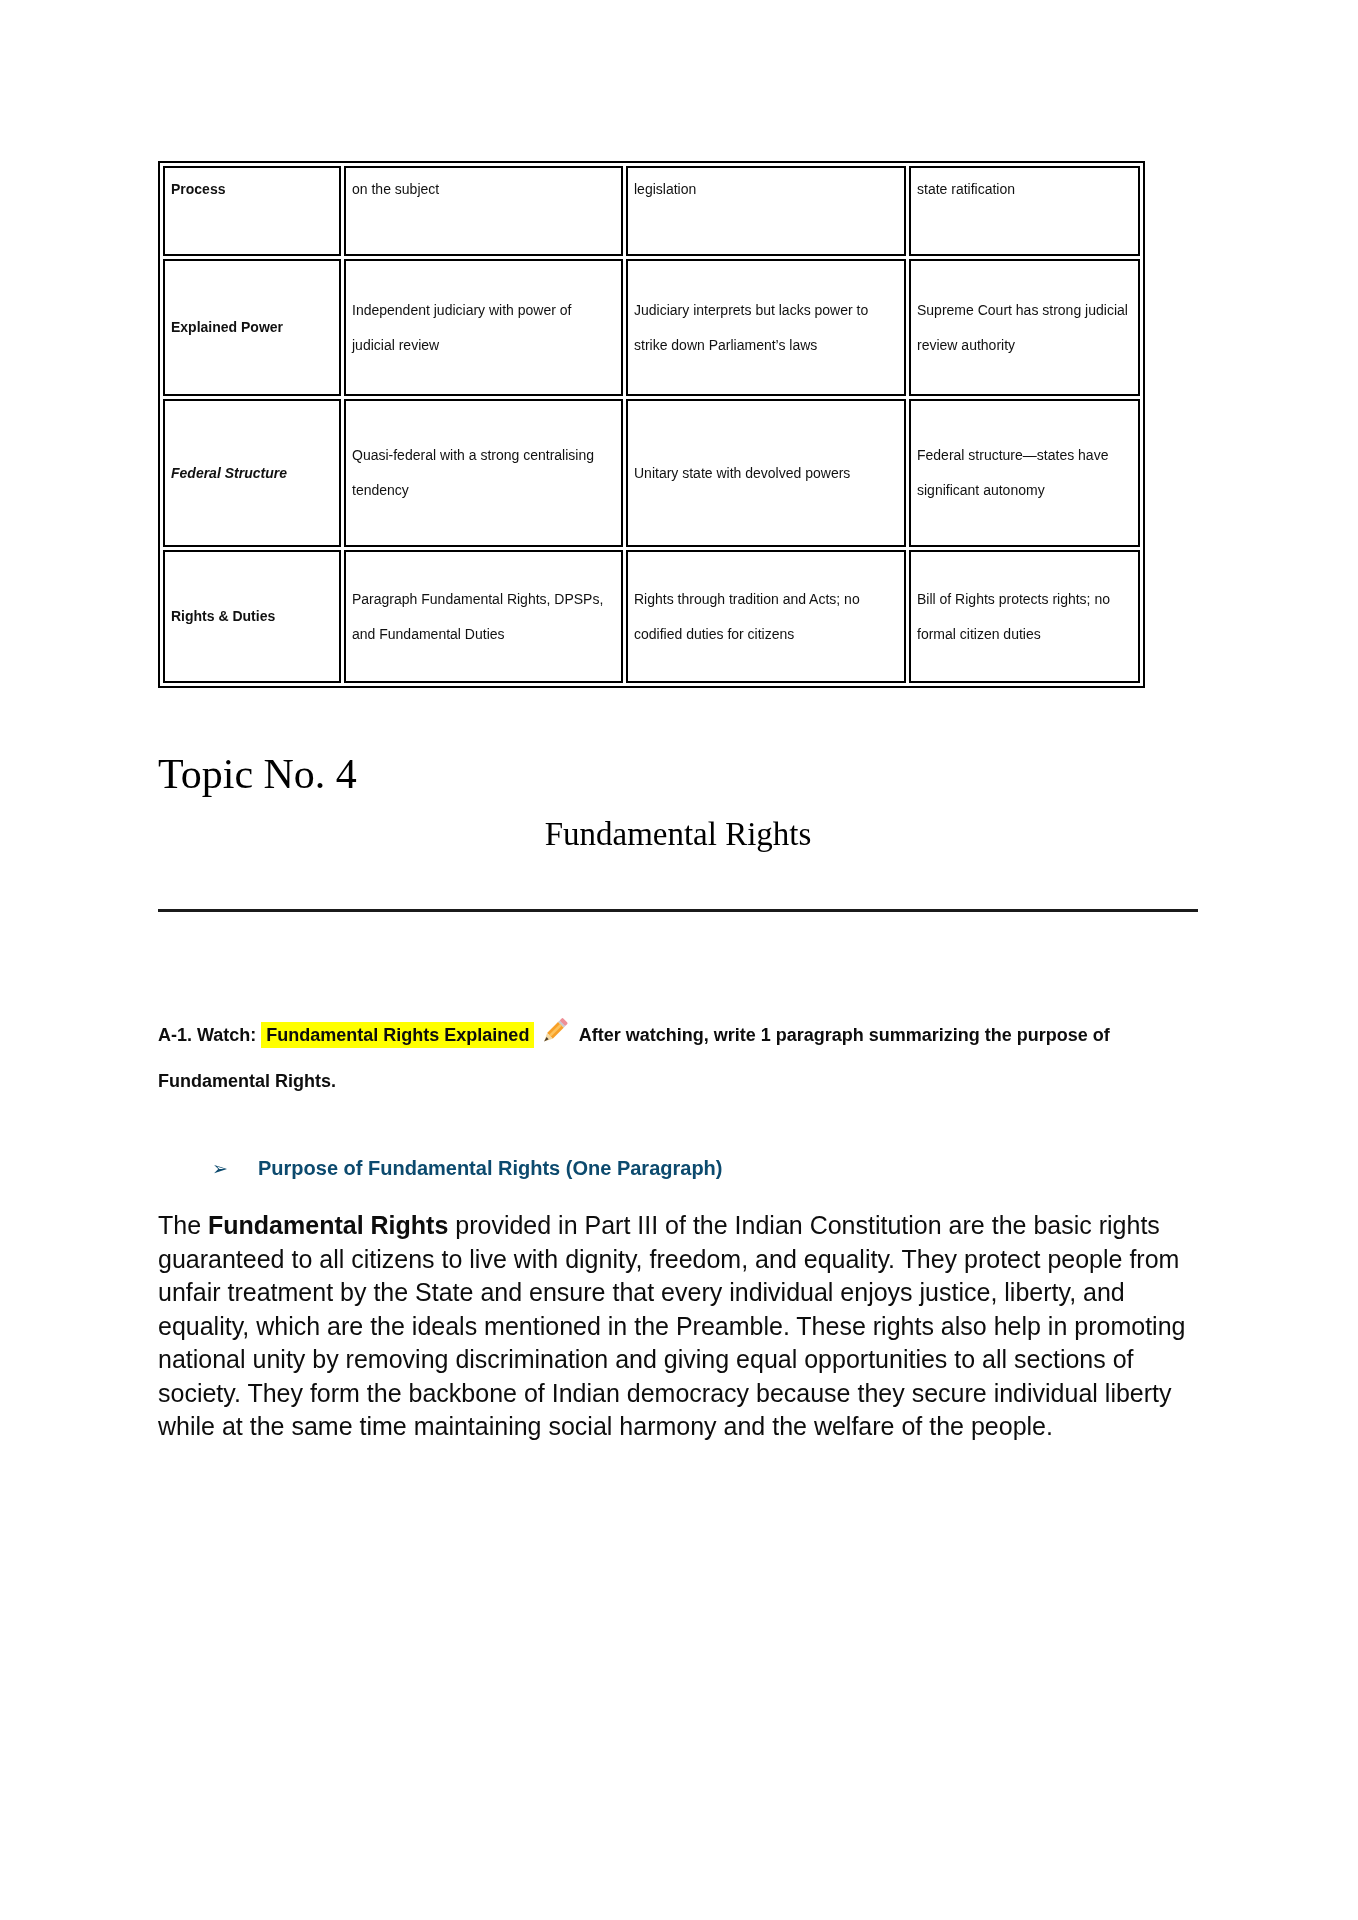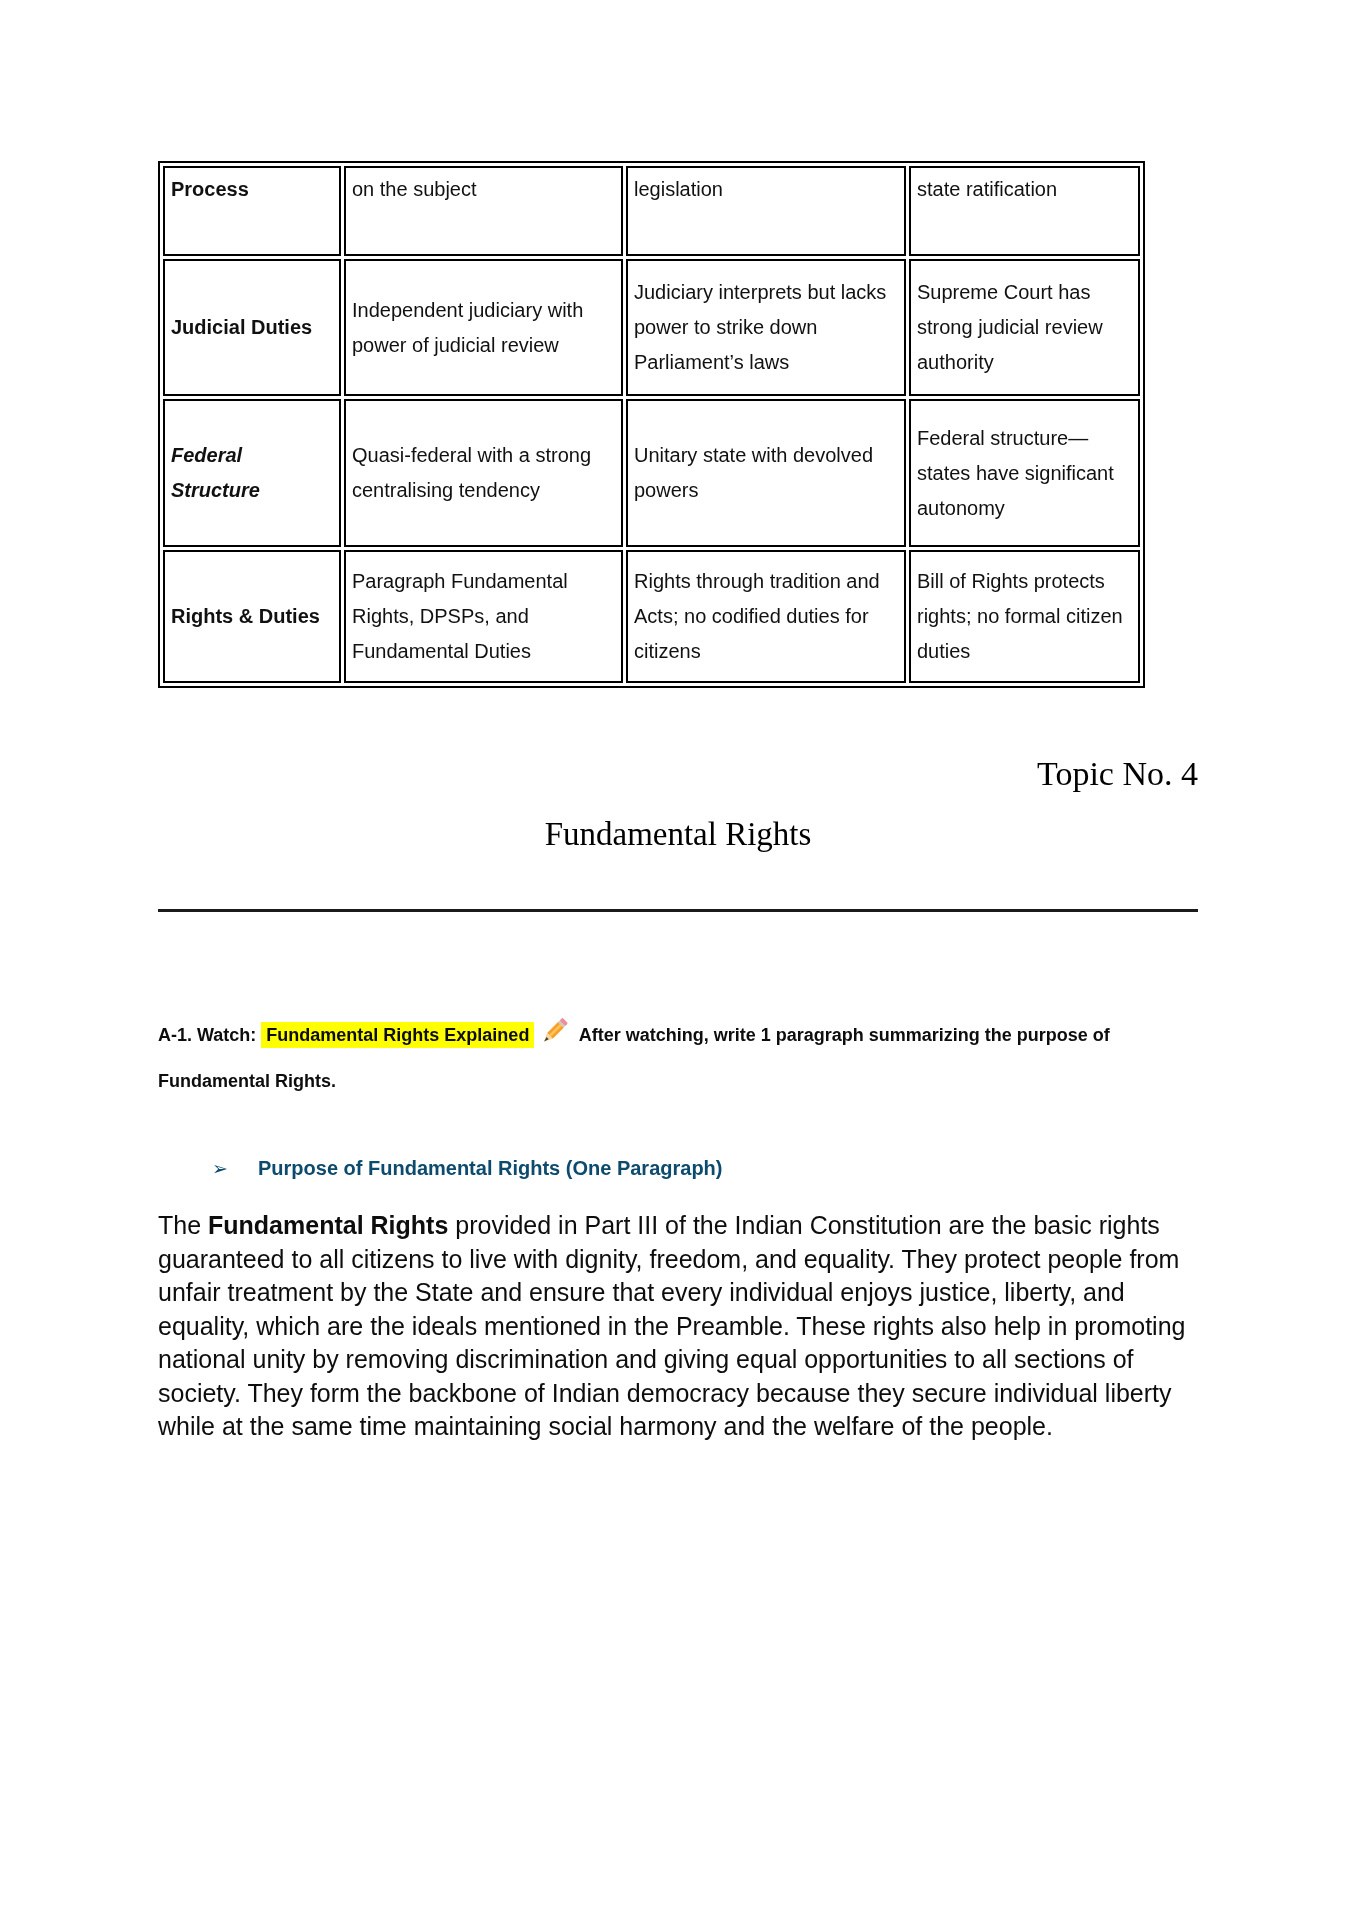--- a/index.html
+++ b/index.html
@@ -15,21 +15,21 @@
   table.doc-table{
     margin:161px 0 0 158px;
     border-collapse:separate;
     border-spacing:3px;
     border:2px solid #000;
     background:#fff;
     table-layout:fixed;
   }
   .doc-table th,.doc-table td{
     border:2px solid #000;
-    font-size:20px;
+    font-size:14px;
     line-height:35px;
     padding:4px 6px;
     vertical-align:middle;
     background:#fff;
     overflow:hidden;
   }
   .doc-table th{
     font-size:20px;
     font-weight:bold;
     text-align:center;
@@ -43,23 +43,23 @@
   .col-usa{width:231px;}
   .h-process{height:78px;}
   .h-exec{height:120px;}
   .h-judicial{height:125px;}
   .h-federal{height:136px;font-style:italic;}
   .h-rights{height:121px;}
 
   
   .topic-heading{
     margin:64px 160px 0 158px;
-    text-align:right;
+    text-align:left;
     font-family:"Liberation Serif", serif;
-    font-size:34px;
+    font-size:42px;
     line-height:44px;
     color:#000;
   }
   .topic-subheading{
     margin:16px 160px 0 158px;
     text-align:center;
     font-family:"Liberation Serif", serif;
     font-size:33px;
     line-height:44px;
     color:#000;
@@ -129,21 +129,21 @@
         <col class="col-usa">
     </colgroup>
     <tbody>
     <tr class="row-top">
       <td class="label h-process">Process</td>
       <td>on the subject</td>
       <td>legislation</td>
       <td>state ratification</td>
     </tr>
     <tr>
-      <td class="label h-judicial">Judicial Duties</td>
+      <td class="label h-judicial">Explained Power</td>
       <td>Independent judiciary with power of judicial review</td>
       <td>Judiciary interprets but lacks power to strike down Parliament’s laws</td>
       <td>Supreme Court has strong judicial review authority</td>
     </tr>
     <tr>
       <td class="label h-federal">Federal Structure</td>
       <td>Quasi-federal with a strong centralising tendency</td>
       <td>Unitary state with devolved powers</td>
       <td>Federal structure—states have significant autonomy</td>
     </tr>

